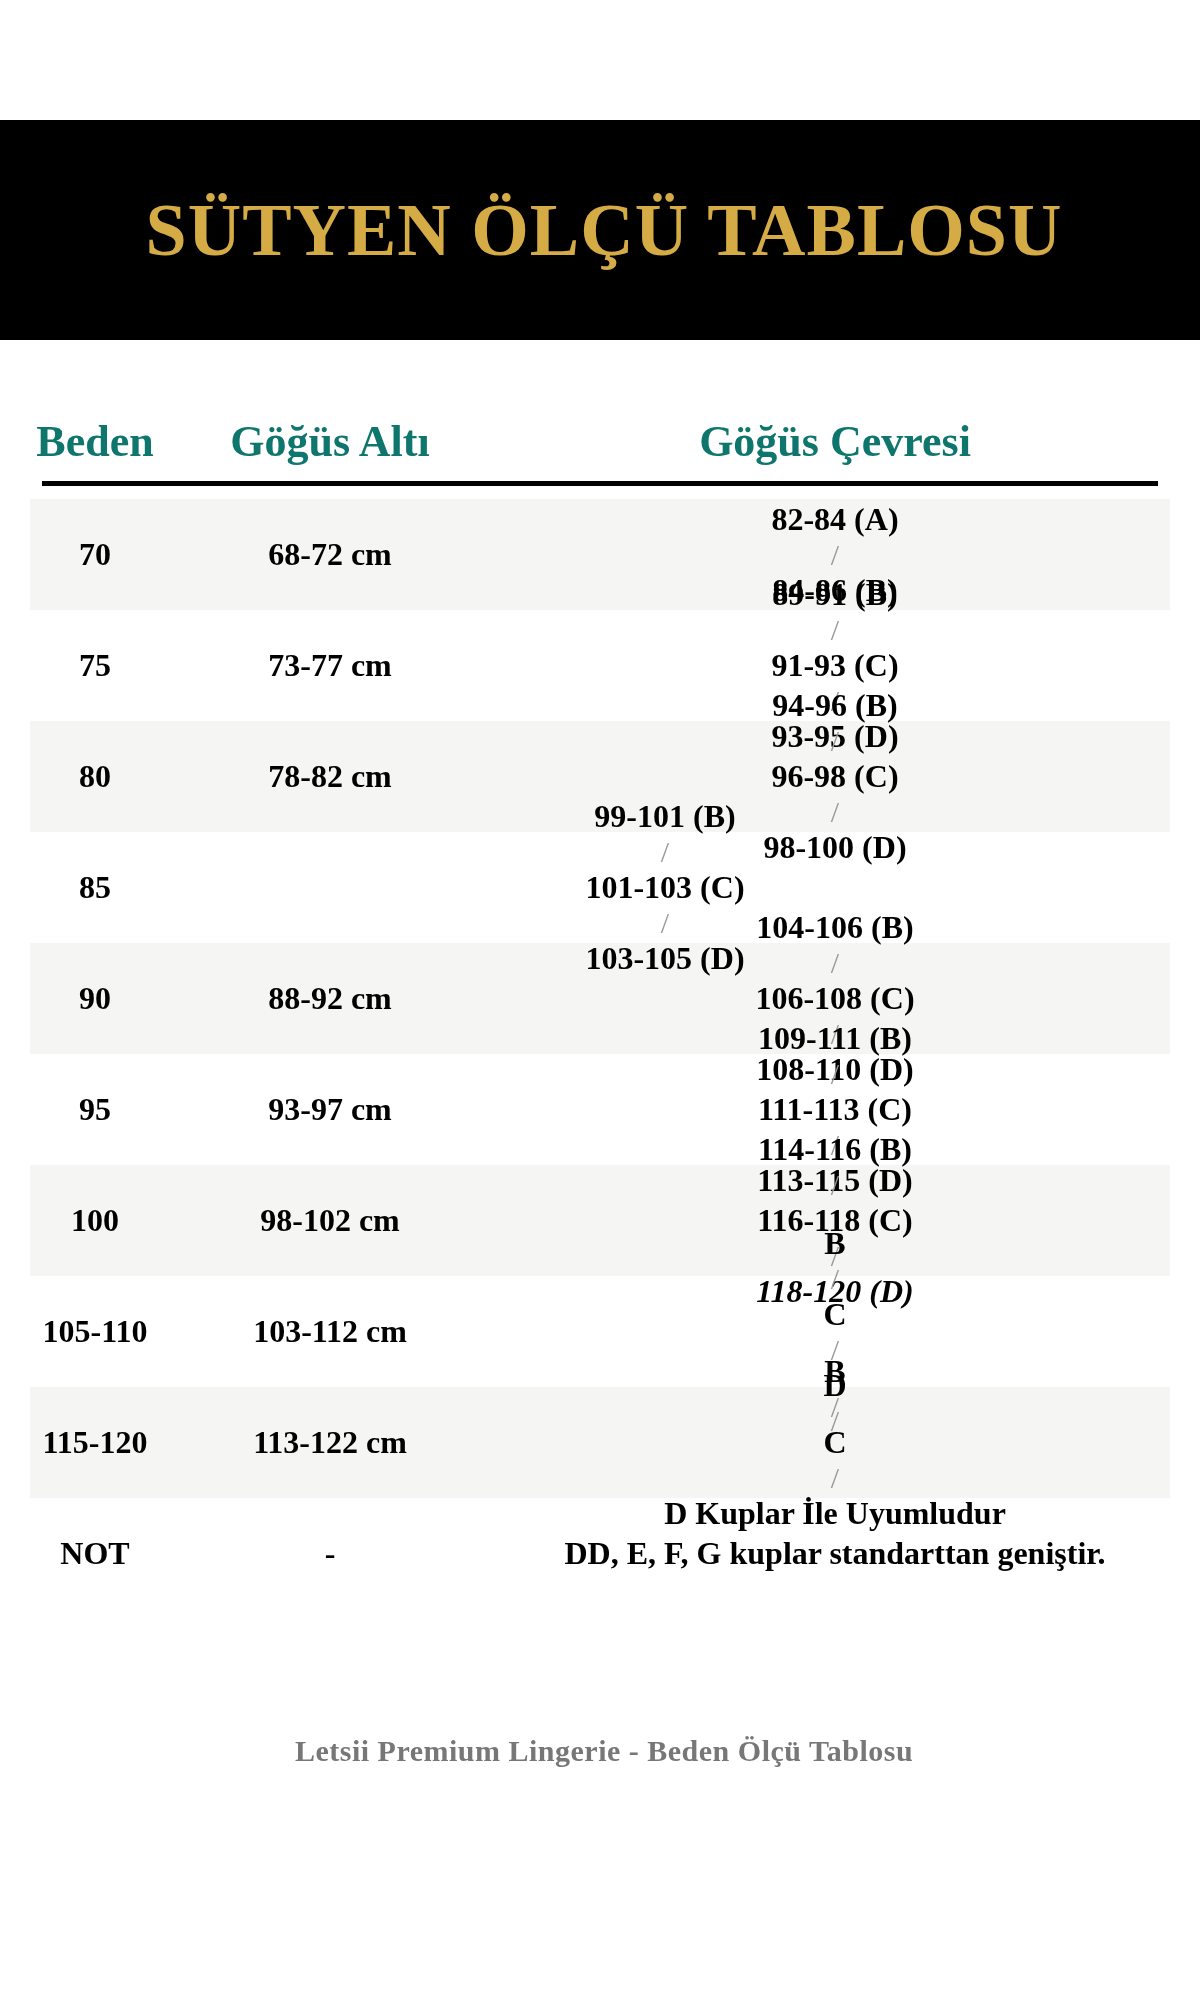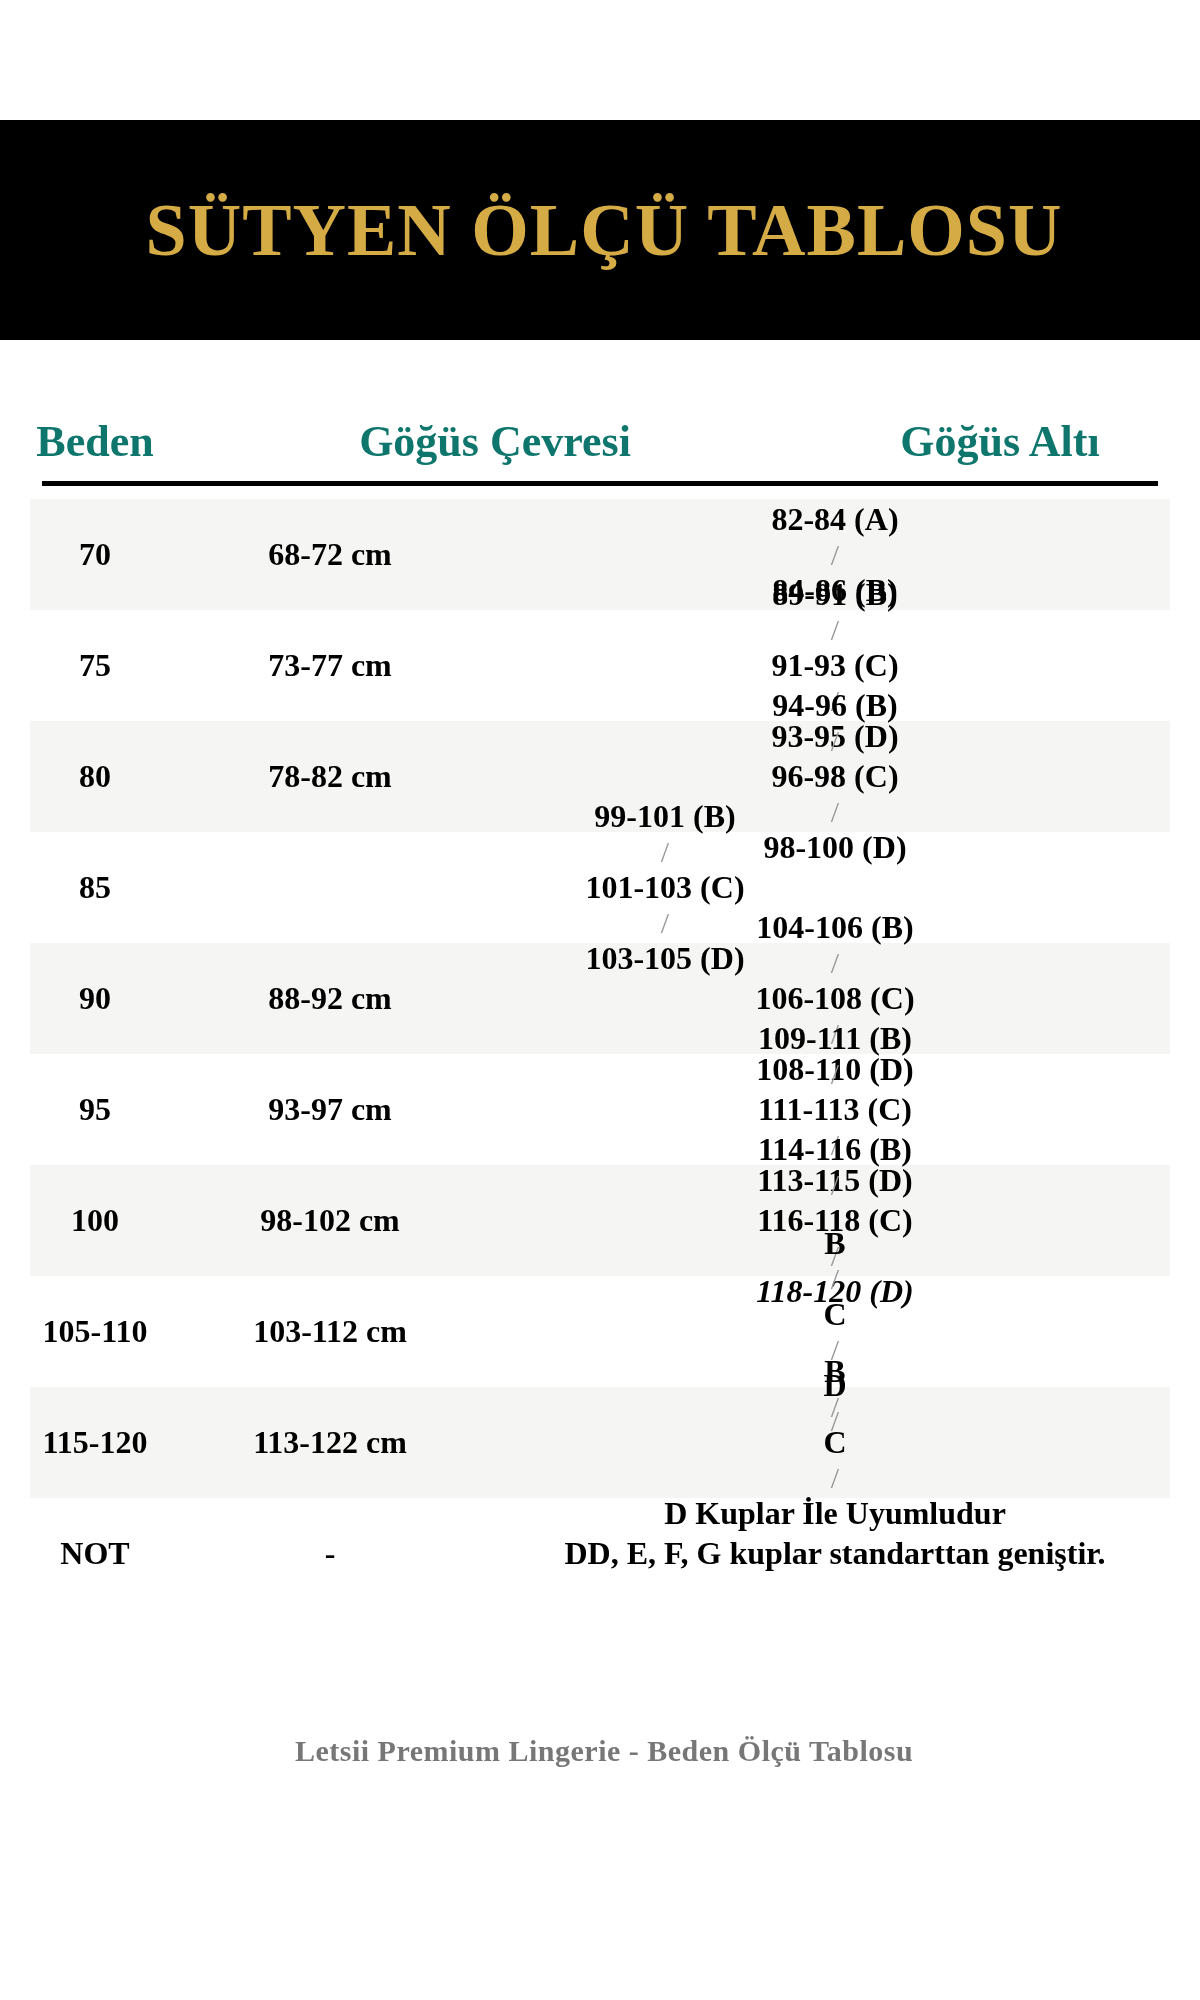--- a/index.html
+++ b/index.html
@@ -94,22 +94,22 @@
 
 <div class="page">
 
   <div class="title-band">
     <h1 class="page-title">SÜTYEN ÖLÇÜ TABLOSU</h1>
   </div>
 
   <div class="size-table">
     <div class="thead">
       <div class="cell c1">Beden</div>
+      <div class="cell c2">Göğüs Altı</div>
       <div class="cell c3">Göğüs Çevresi</div>
-      <div class="cell c2">Göğüs Altı</div>
     </div>
     <div class="header-rule"></div>
     <div class="tbody">
         <div class="trow">
           <div class="cell c1">70</div>
           <div class="cell c2">68-72 cm</div>
           <div class="cell c3"><div class="" style="display: inline;">82-84 (A)</div><div class="slash">/</div><div class="" style="display: inline;">84-86 (B)</div></div>
         </div>
         <div class="trow">
           <div class="cell c1">75</div>

